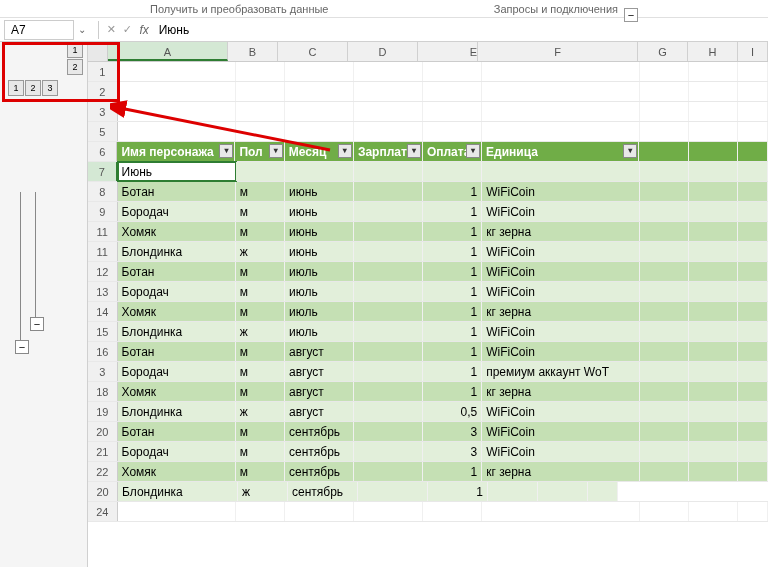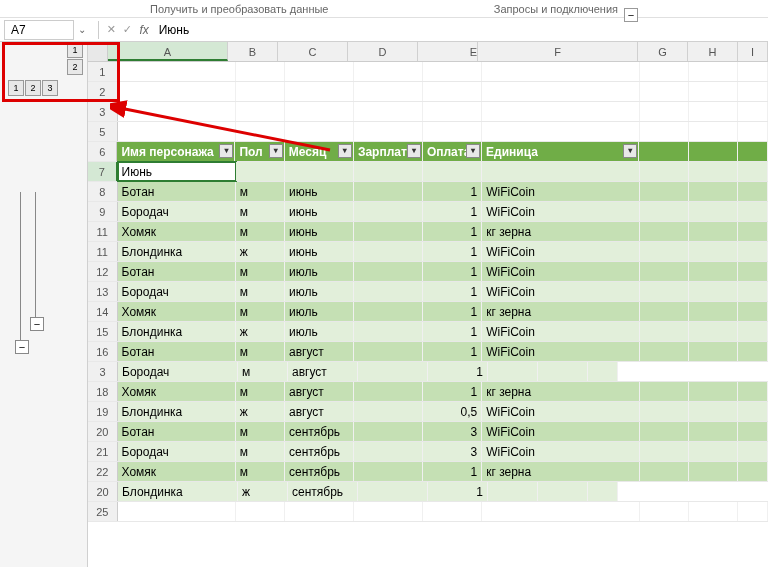--- a/index.html
+++ b/index.html
@@ -292,20 +292,21 @@
           <div class="cell col-H" style="width: 50px;"></div>
           <div class="cell col-I" style="width: 30px;"></div>
         </div>
         <div class="row band-even">
           <div class="row-hdr">3</div>
           <div class="cell col-A" style="width: 120px;">Бородач</div>
           <div class="cell col-B" style="width: 50px;">м</div>
           <div class="cell col-C" style="width: 70px;">август</div>
           <div class="cell col-D" style="width: 70px;"></div>
           <div class="cell col-E" style="width: 60px;">1</div>
+          <div class="cell col-F" style="width: 160px;">премиум аккаунт WoT</div>
           <div class="cell col-G" style="width: 50px;"></div>
           <div class="cell col-H" style="width: 50px;"></div>
           <div class="cell col-I" style="width: 30px;"></div>
         </div>
         <div class="row band-odd">
           <div class="row-hdr">18</div>
           <div class="cell col-A" style="width: 120px;">Хомяк</div>
           <div class="cell col-B" style="width: 50px;">м</div>
           <div class="cell col-C" style="width: 70px;">август</div>
           <div class="cell col-D" style="width: 70px;"></div>
@@ -368,21 +369,21 @@
           <div class="cell col-A" style="width: 120px;">Блондинка</div>
           <div class="cell col-B" style="width: 50px;">ж</div>
           <div class="cell col-C" style="width: 70px;">сентябрь</div>
           <div class="cell col-D" style="width: 70px;"></div>
           <div class="cell col-E" style="width: 60px;">1</div>
           <div class="cell col-G" style="width: 50px;"></div>
           <div class="cell col-H" style="width: 50px;"></div>
           <div class="cell col-I" style="width: 30px;"></div>
         </div>
         <div class="row ">
-          <div class="row-hdr">25</div>
+          <div class="row-hdr">24</div>
           <div class="cell col-A" style="width: 120px;"></div>
           <div class="cell col-B" style="width: 50px;"></div>
           <div class="cell col-C" style="width: 70px;"></div>
           <div class="cell col-D" style="width: 70px;"></div>
           <div class="cell col-E" style="width: 60px;"></div>
           <div class="cell col-F" style="width: 160px;"></div>
           <div class="cell col-G" style="width: 50px;"></div>
           <div class="cell col-H" style="width: 50px;"></div>
           <div class="cell col-I" style="width: 30px;"></div>
         </div>

